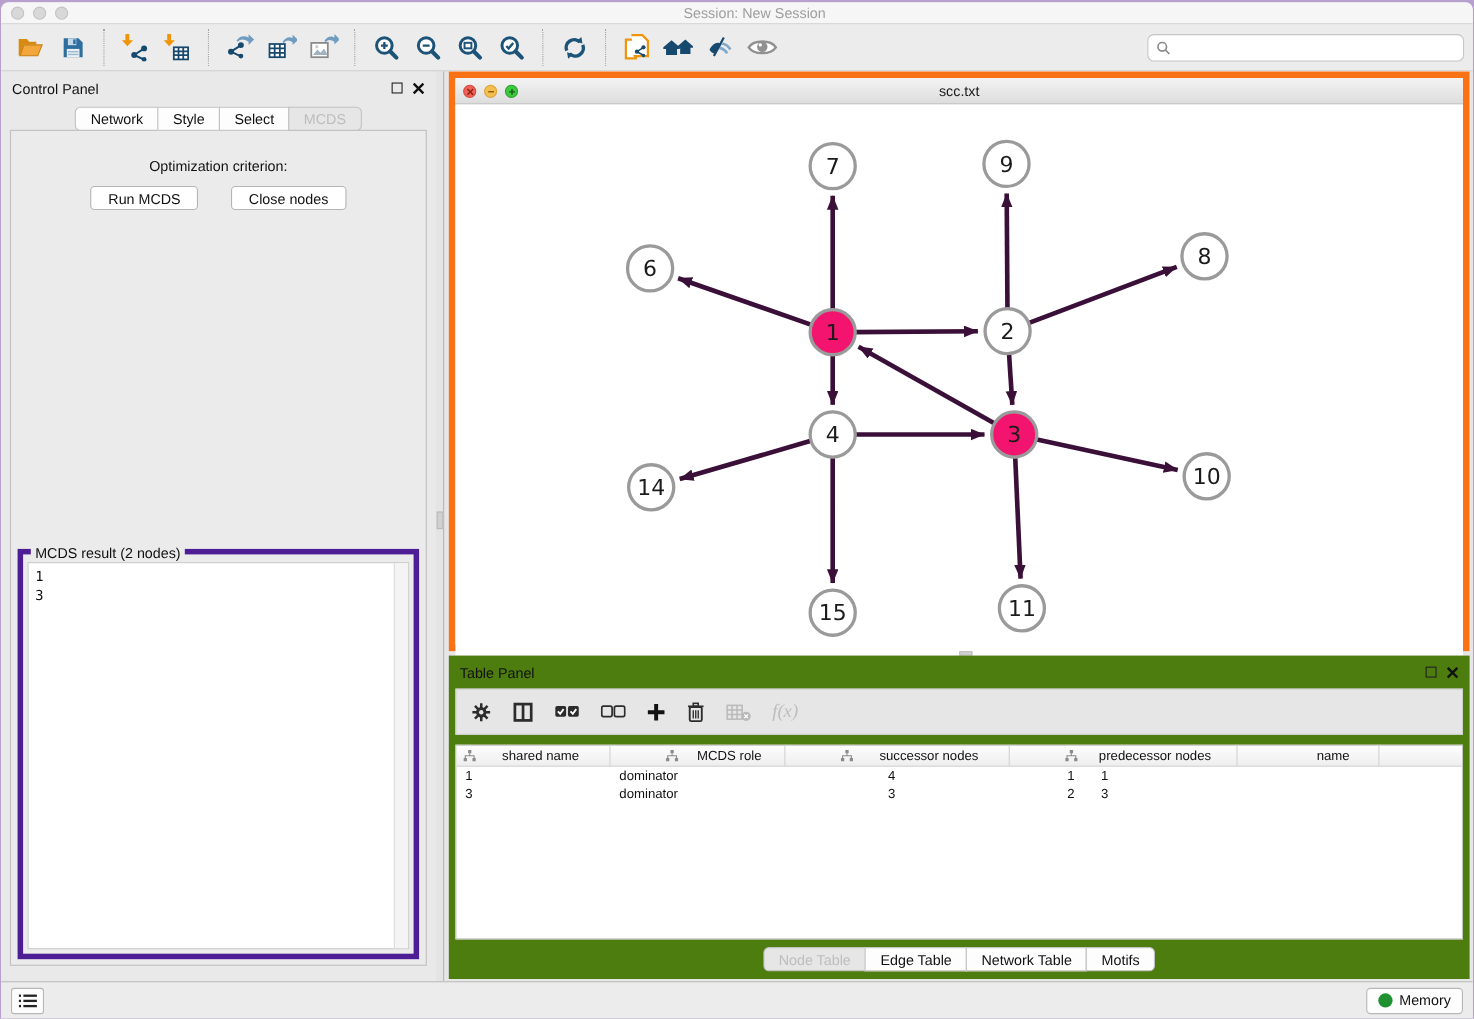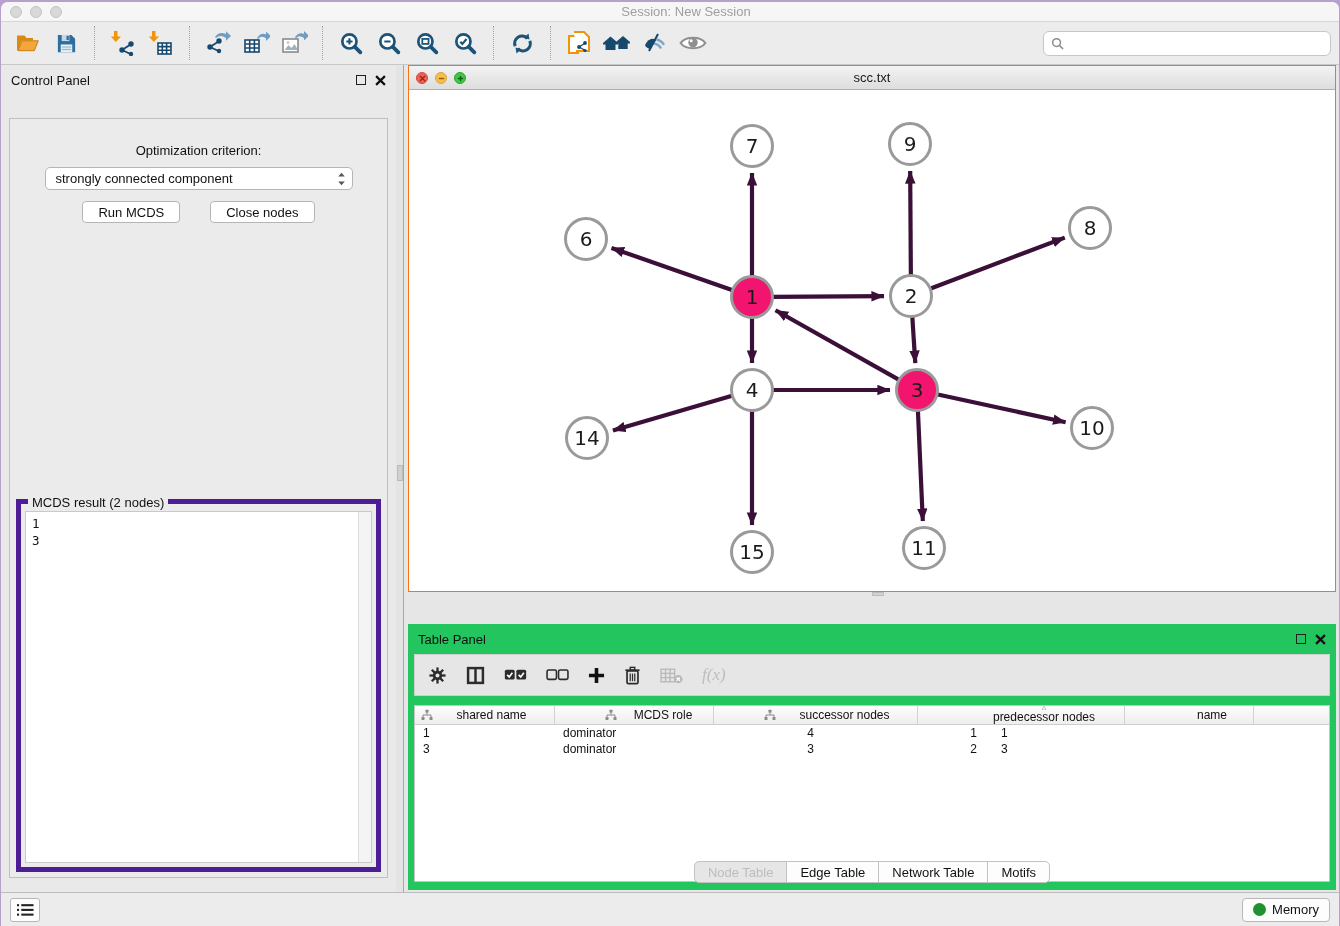--- a/index.html
+++ b/index.html
@@ -47,39 +47,39 @@
 
   .result-group { position:absolute; left:6px; right:6px; top:380px; bottom:5px; border:5px solid #4c1d95; }
   .result-legend { position:absolute; top:-9px; left:7px; background:#ebebeb; padding:0 4px; font-size:13px; color:#111; }
   .result-inner { position:absolute; inset:7px 4px 4px; background:#fff; border:1px solid #c9c9c9; }
   .result-lines { padding:3px 2px 0 6px; font-family:"DejaVu Sans Mono", monospace; font-size:12.5px; line-height:17px; color:#111; }
   .result-scroll { position:absolute; right:0; top:0; bottom:0; width:13px; background:#f4f4f4; border-left:1px solid #dcdcdc; }
 
   
   .right-area { position:absolute; left:403px; right:0; top:0; bottom:0; background:#e6e6e6; }
 
-  .net-window { position:absolute; left:4px; right:3px; top:0; height:527px; background:#fff; border:1px solid #f97316; }
+  .net-window { position:absolute; left:4px; right:3px; top:0; height:527px; background:#fff; border:6px solid #f97316; }
   .net-titlebar { height:24px; background:linear-gradient(#f3f3f3,#dddddd); border-bottom:1px solid #b0b0b0; position:relative; }
   .net-titlebar .title { text-align:center; line-height:24px; font-size:13px; color:#1a1a1a; }
   .nt-lights { position:absolute; left:7px; top:6px; display:flex; gap:7px; }
   .nt { width:12px; height:12px; border-radius:50%; display:flex; align-items:center; justify-content:center; }
   .nt.red   { background:#ee6156; border:1px solid #d8493e; }
   .nt.yel   { background:#f5bf4f; border:1px solid #dba53a; }
   .nt.grn   { background:#3ec940; border:1px solid #2ba32e; }
 
   .graph-canvas { position:relative; width:100%; height:501px; overflow:hidden; background:#fff; }
   .graph-canvas svg { position:absolute; inset:0; }
   .gnode { position:absolute; width:44px; height:44px; border-radius:50%; background:#fff; border:3px solid #9a9a9a; display:flex; align-items:center; justify-content:center; font-family:"DejaVu Sans", sans-serif; font-size:20px; color:#1b1b1b; }
   .gnode.selected { background:#f2146e; }
 
   .h-split { position:absolute; left:4px; right:3px; top:527px; height:4px; }
   .h-split .grip { position:absolute; left:50%; top:0; width:12px; height:4px; background:#d2d2d2; border:1px solid #bdbdbd; }
 
   
-  .table-panel { position:absolute; left:4px; right:3px; top:531px; bottom:2px; background:#22c55e;margin-top:28px; }
+  .table-panel { position:absolute; left:4px; right:3px; top:531px; bottom:2px; background:#4d7c0f; }
   .tp-toolbar { position:absolute; left:6px; right:6px; top:30px; height:42px; background:#e6e6e6; border:1px solid #cfcfcf; display:flex; align-items:center; gap:19px; padding:0 13px; }
   .tp-toolbar .tpi { display:flex; align-items:center; justify-content:center; }
   .tp-table { position:absolute; left:6px; right:6px; top:81px; height:177px; background:#fff; border:1px solid #c4c4c4; overflow:hidden; }
   .thead { display:flex; height:19px; background:linear-gradient(#fdfdfd,#eeeeee); border-bottom:1px solid #cdcdcd;gap:44px; }
   .th { display:flex; align-items:center; border-right:1px solid #d2d2d2; padding:0 4px 0 6px; font-size:12px; color:#111; }
   .th .lbl { flex:1; text-align:center; }
   .trow { display:flex; height:16px; font-size:12px; color:#111; }
   .td { padding:0 8px; line-height:16px; white-space:nowrap; overflow:hidden; }
   .td.num { text-align:right; padding-right:16px; }
   .tp-tabs { position:absolute; left:0; right:0; bottom:7px; display:flex; justify-content:center; }
@@ -273,30 +273,28 @@
     <div class="control-panel">
       <div class="panel-head">
         <span>Control Panel</span>
         <span class="panel-ctrls">
           <span class="float-ico"></span>
           <svg width="11" height="11" viewBox="0 0 10 10">
               <path d="M1 1l8 8M9 1l-8 8" stroke="#111" stroke-width="2"></path>
             </svg>
         </span>
       </div>
+      <div class="tabs-row cp-tabs" id="cp-tabs">
+          <span class="tab">Network</span>
+          <span class="tab">Style</span>
+          <span class="tab">Select</span>
+          <span class="tab active">MCDS</span>
+        </div>
       <div class="cp-content">
         <div class="opt-label">Optimization criterion:</div>
-        <div class="dropdown">
-          <span>strongly connected component</span>
-          <span class="dd-spacer"></span>
-          <svg width="9" height="16" viewBox="0 0 10 17">
-              <path d="M5 1.5l3.6 4.3H1.4z" fill="#555"></path>
-              <path d="M5 15.5l-3.6-4.3h7.2z" fill="#555"></path>
-            </svg>
-        </div>
         <div class="btn-row">
           <button class="btn">Run MCDS</button>
           <button class="btn">Close nodes</button>
         </div>
         <div class="result-group">
           <span class="result-legend">MCDS result (2 nodes)</span>
           <div class="result-inner">
             <div class="result-lines" id="result-lines">
                 <div>1</div>
                 <div>3</div>
@@ -477,21 +475,21 @@
                 <svg width="12" height="12" viewBox="0 0 12 12">
                   <g fill="#8b8b8b">
                     <rect x="4.5" y="0.8" width="3" height="3" rx="0.5"></rect>
                     <rect x="0.5" y="8" width="3" height="3" rx="0.5"></rect>
                     <rect x="8.5" y="8" width="3" height="3" rx="0.5"></rect>
                   </g>
                   <path d="M6 3.8v2.2M2 8V6h8v2" stroke="#8b8b8b" fill="none" stroke-width="1"></path>
                 </svg>
                 <span class="lbl">successor nodes</span>
               </div>
-              <div class="th" style="width: 163px; flex-direction: column;">
+              <div class="th" style="width: 163px;">
                 <svg width="12" height="12" viewBox="0 0 12 12">
                   <g fill="#8b8b8b">
                     <rect x="4.5" y="0.8" width="3" height="3" rx="0.5"></rect>
                     <rect x="0.5" y="8" width="3" height="3" rx="0.5"></rect>
                     <rect x="8.5" y="8" width="3" height="3" rx="0.5"></rect>
                   </g>
                   <path d="M6 3.8v2.2M2 8V6h8v2" stroke="#8b8b8b" fill="none" stroke-width="1"></path>
                 </svg>
                 <span class="lbl">predecessor nodes</span>
               </div>

